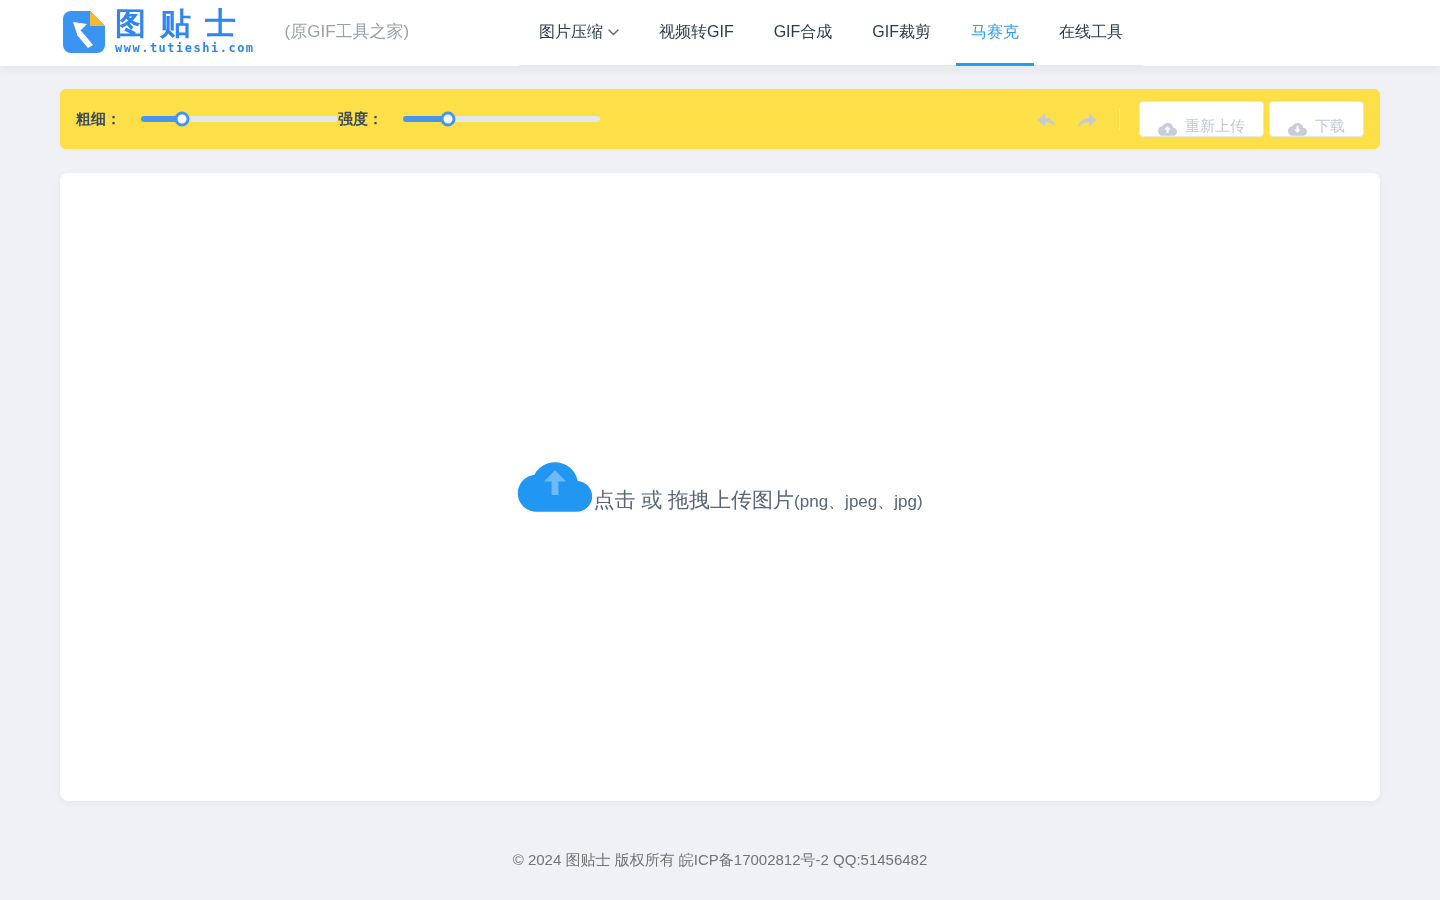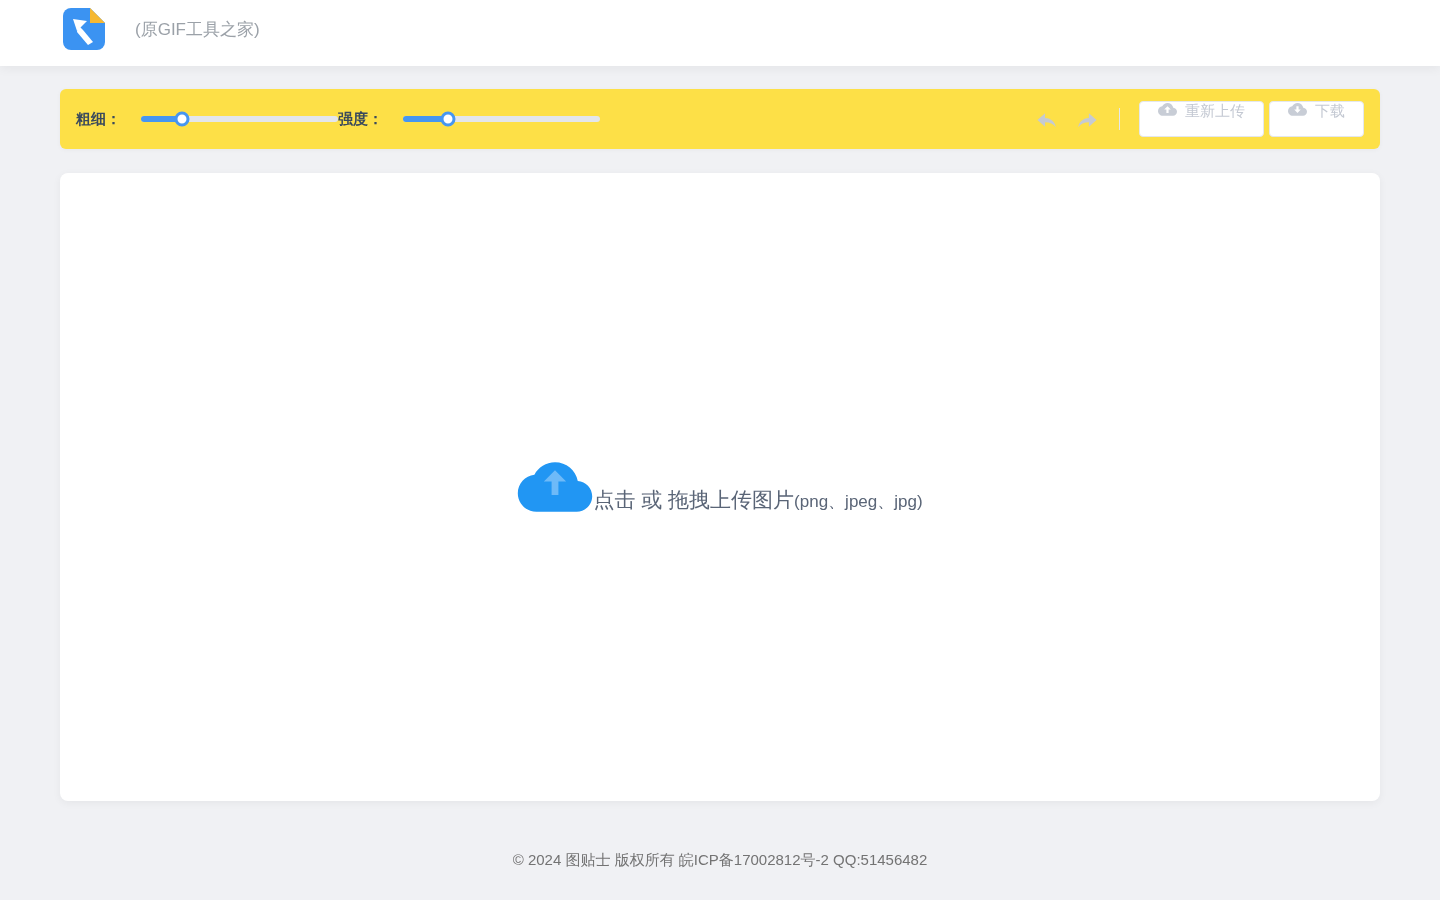--- a/index.html
+++ b/index.html
@@ -127,21 +127,21 @@
     cursor: pointer;
     display: flex; align-items: center;
   }
   .v-divider {
     width: 1px; height: 22px;
     background: #e4e7ec;
     margin: 0 14px 0 4px;
   }
   .btn {
     display: flex;
-    align-items: flex-start;
+    align-items: flex-end;
     gap: 8px;
     height: 36px;
     padding: 0 18px;
     margin-left: 5px;
     background: #fff;
     border: 1px solid #e4e7ec;
     border-radius: 4px;
     color: #c3c8d2;
     font-size: 15px;
     cursor: pointer;
@@ -181,23 +181,52 @@
 <div class="header">
   <div class="logo-area">
     <span style="display:flex;">
       <svg width="42" height="42" viewBox="0 0 42 42">
         <path d="M8 0 H27 L42 15 V34 a8 8 0 0 1 -8 8 H8 a8 8 0 0 1 -8 -8 V8 a8 8 0 0 1 8 -8 Z" fill="#3b93f2"></path>
         <path d="M27 0 L42 15 H27 Z" fill="#f6b832"></path>
         <polygon points="10,11 24,13 14,23" fill="#ffffff"></polygon>
         <polygon points="15,17 20,22 30,34 25,37 14,24" fill="#ffffff"></polygon>
       </svg>
     </span>
+    <div class="logo-text">
+      <div class="logo-title">图贴士</div>
+      <div class="logo-url">www.tutieshi.com</div>
+    </div>
     <div class="logo-subtitle">(原GIF工具之家)</div>
   </div>
 
+  <div class="nav">
+    <div class="nav-item">
+      <span>图片压缩</span>
+      <span style="display:flex;">
+        <svg width="11" height="7" viewBox="0 0 11 7">
+            <path d="M1 1 L5.5 5.5 L10 1" stroke="#5f6b7a" stroke-width="1.4" fill="none" stroke-linecap="round"></path>
+          </svg>
+      </span>
+    </div>
+    <div class="nav-item">
+      <span>视频转GIF</span>
+    </div>
+    <div class="nav-item">
+      <span>GIF合成</span>
+    </div>
+    <div class="nav-item">
+      <span>GIF裁剪</span>
+    </div>
+    <div class="nav-item active">
+      <span>马赛克</span>
+    </div>
+    <div class="nav-item">
+      <span>在线工具</span>
+    </div>
+  </div>
 </div>
 
 <div class="toolbar">
   <span class="slider-label">粗细：</span>
   <div class="slider">
     <div class="slider-fill" style="width: 21%;"></div>
     <div class="slider-handle" style="left: 21%;"></div>
   </div>
 
   <span class="slider-label label-strength">强度：</span>

